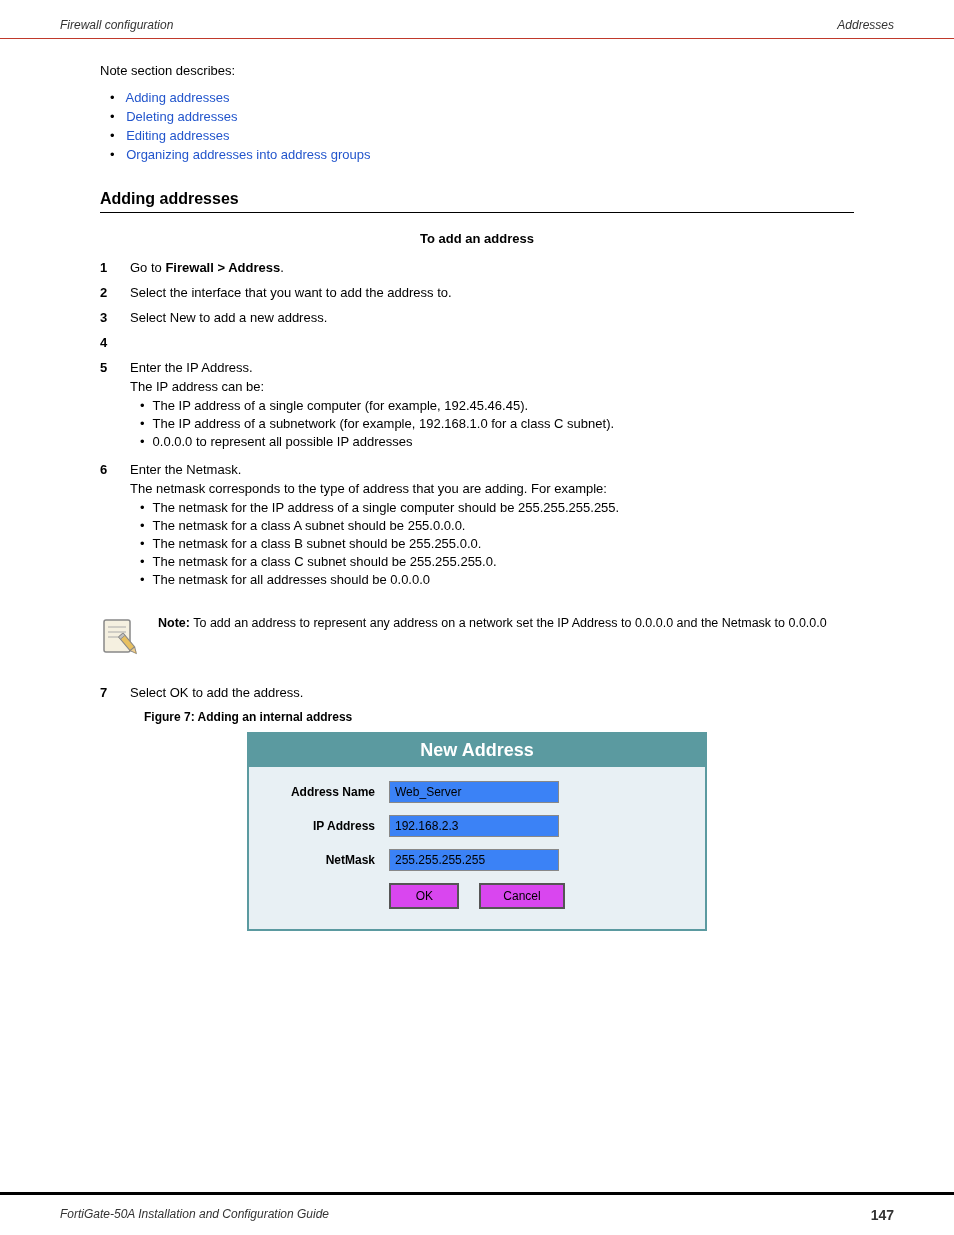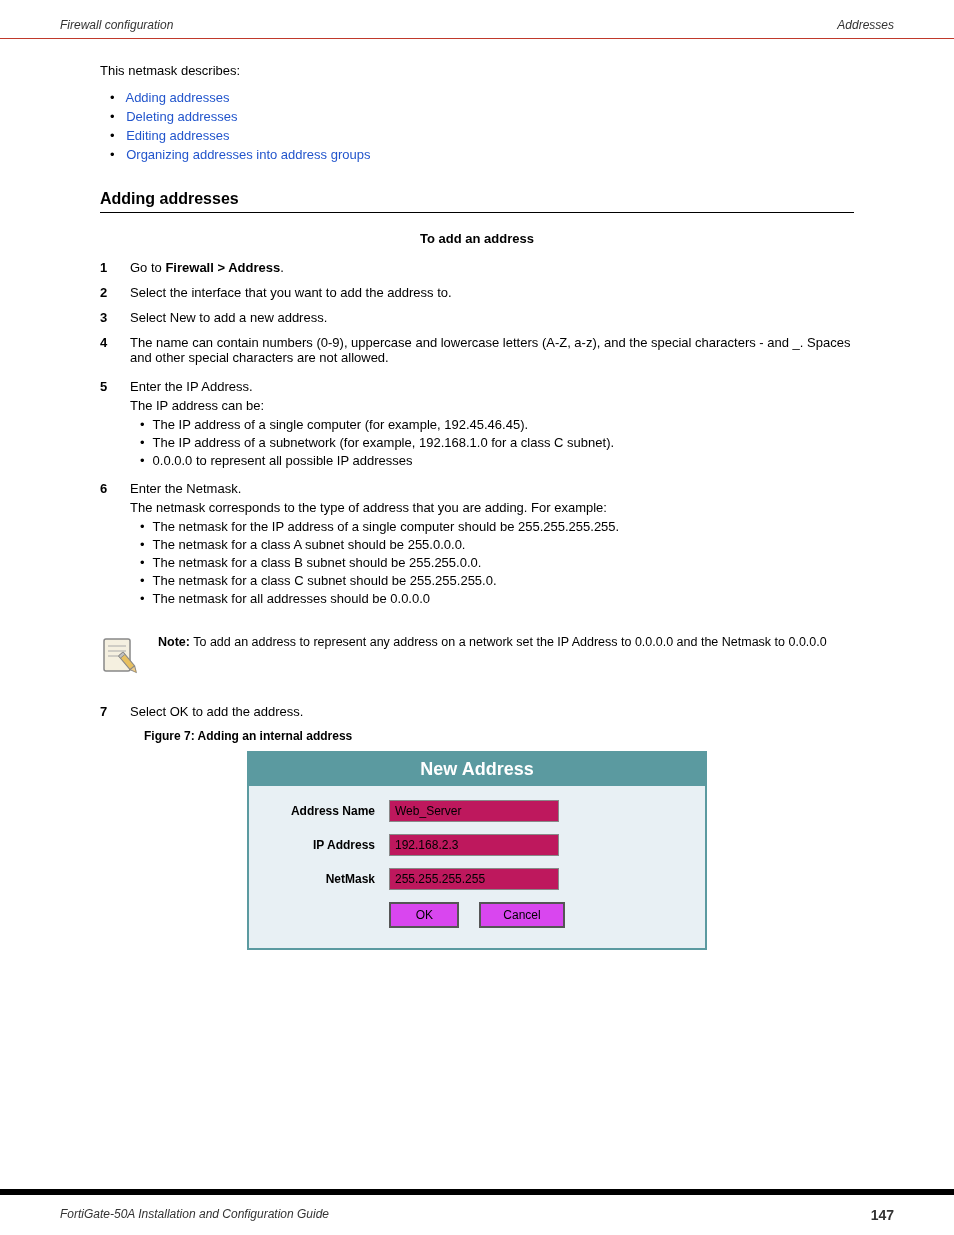--- a/index.html
+++ b/index.html
@@ -186,21 +186,21 @@
     }
     .dialog-label {
       font-size: 12px;
       font-weight: bold;
       width: 120px;
       text-align: right;
       padding-right: 14px;
     }
     .dialog-input {
       border: 1px solid #888;
-      background: #be185d;
+      background: #3b82f6;
       padding: 3px 5px;
       font-size: 12px;
       width: 170px;
       font-family: Arial, sans-serif;
     }
     .dialog-buttons {
       display: flex;
       justify-content: center;
       gap: 20px;
       margin-top: 6px;
@@ -218,21 +218,21 @@
 
     
     .page-footer {
       position: absolute;
       bottom: 0;
       left: 0;
       right: 0;
       display: flex;
       justify-content: space-between;
       padding: 12px 60px;
-      border-top: 6px solid #000000;
+      border-top: 3px solid #000000;
       font-size: 12px;
       font-style: italic;
       color: #333;
     }
     .footer-right {
       font-weight: bold;
       font-style: normal;
       font-size: 14px;
     }
   </style>
@@ -241,21 +241,21 @@
 
 <div class="page-container">
 
   <div class="page-header">
     <span class="header-left">Firewall configuration</span>
     <span class="header-right">Addresses</span>
   </div>
 
   <div class="content">
 
-    <p class="intro-text">This netmask describes:</p>
+    <p class="intro-text">Note section describes:</p>
 
     <ul class="link-list">
       <li>
         <a href="#">Adding addresses</a>
       </li>
       <li>
         <a href="#">Deleting addresses</a>
       </li>
       <li>
         <a href="#">Editing addresses</a>
@@ -288,21 +288,20 @@
       <li>
         <span class="step-number">3</span>
         <div class="step-content">
           Select New to add a new address.
         </div>
       </li>
 
       <li>
         <span class="step-number">4</span>
         <div class="step-content">
-          <p>The name can contain numbers (0-9), uppercase and lowercase letters (A-Z, a-z), and the special characters - and _. Spaces and other special characters are not allowed.</p>
         </div>
       </li>
 
       <li>
         <span class="step-number">5</span>
         <div class="step-content">
           <p>Enter the IP Address.</p>
           <p>The IP address can be:</p>
           <ul class="sub-bullet-list">
             <li>The IP address of a single computer (for example, 192.45.46.45).</li>

